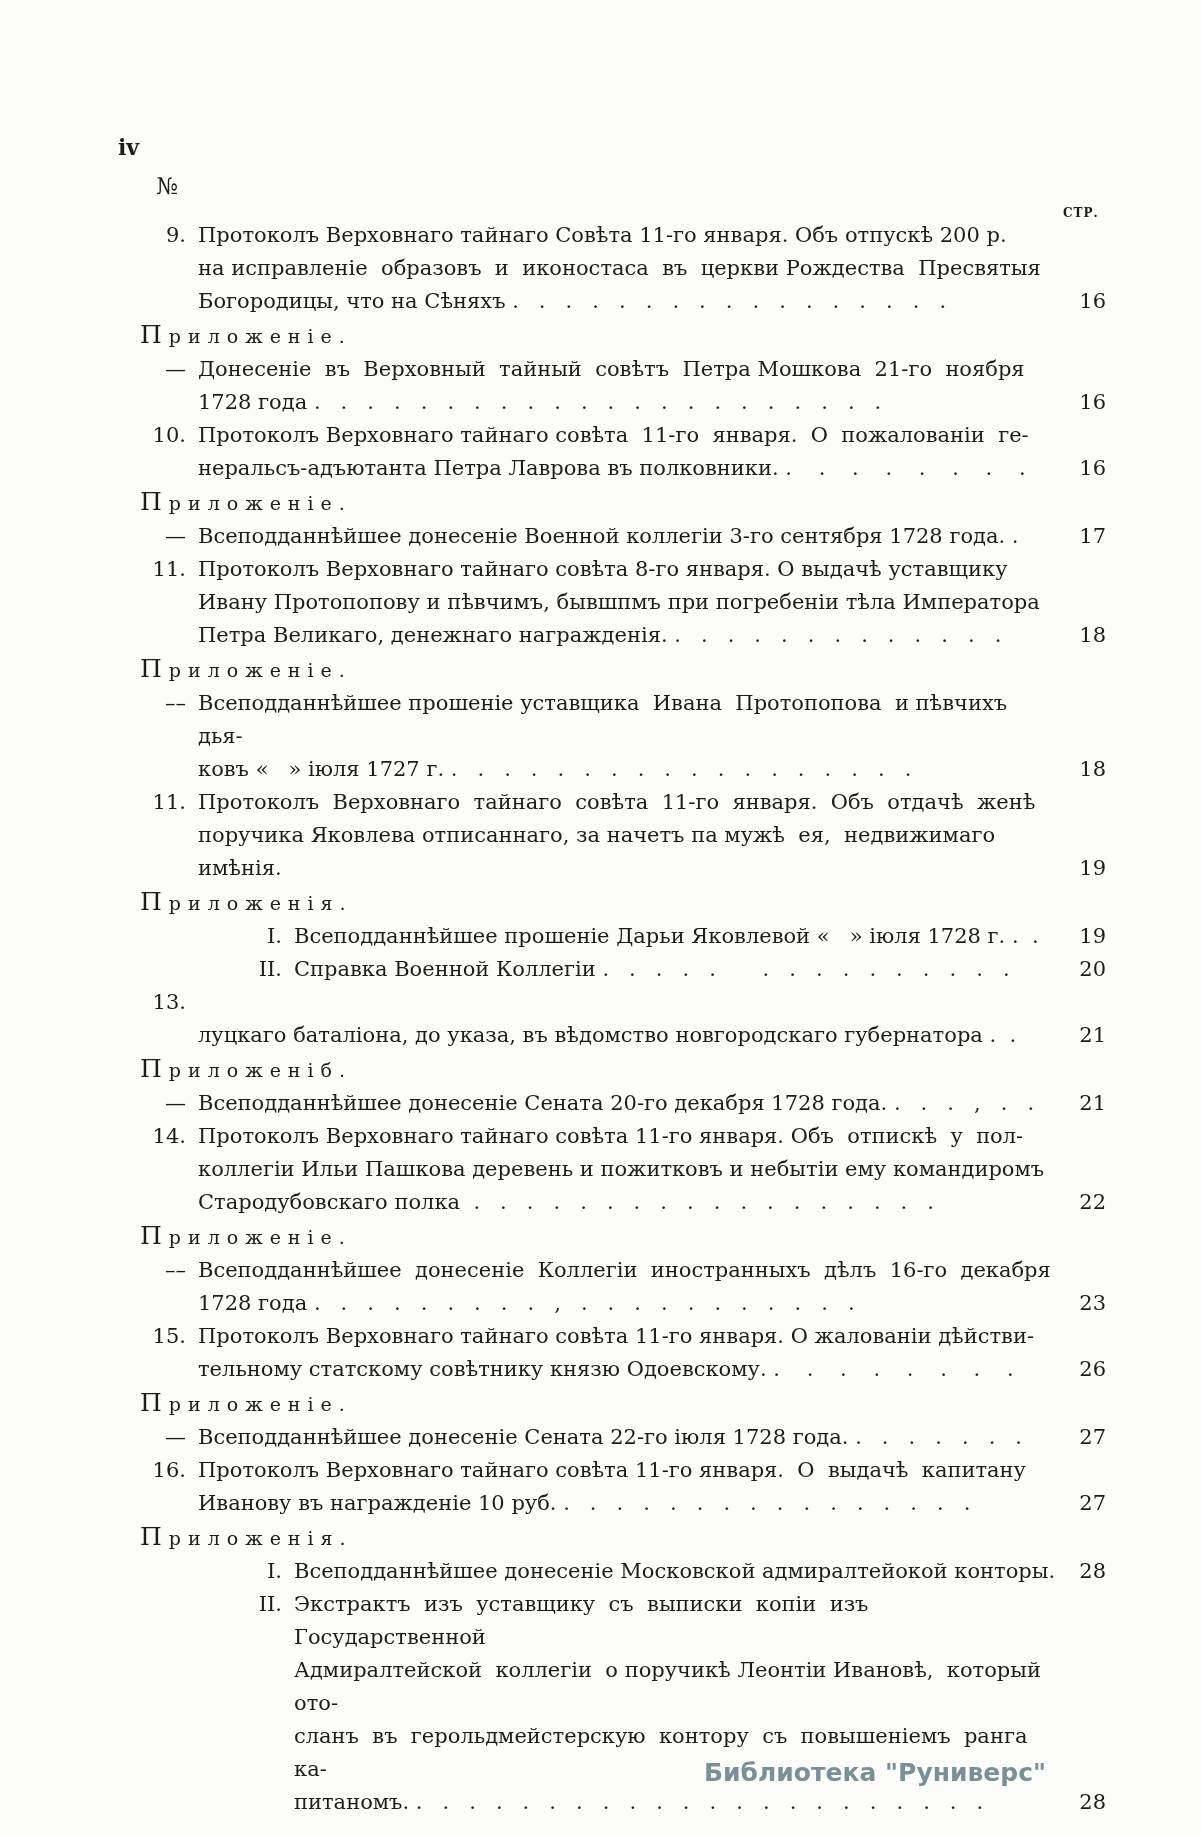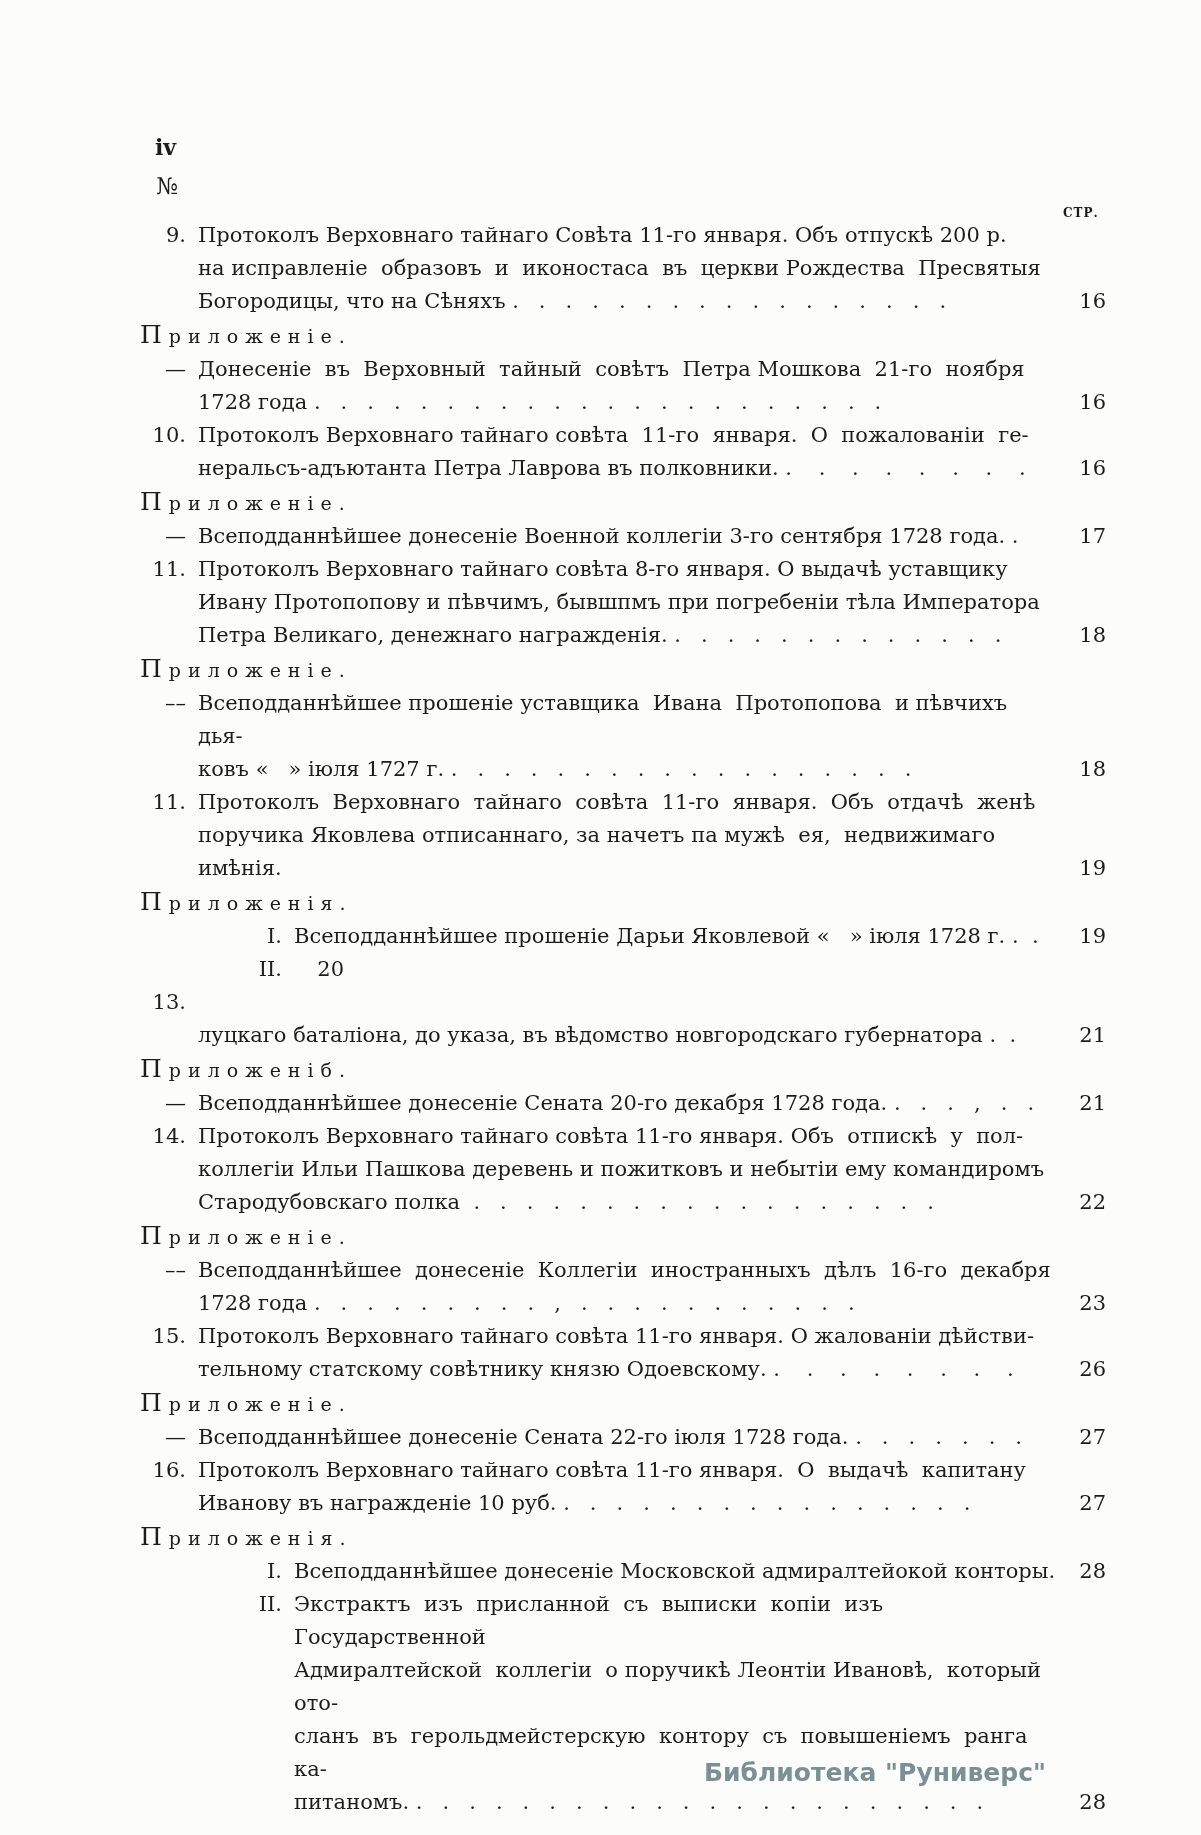--- a/index.html
+++ b/index.html
@@ -5,21 +5,21 @@
   html,body { margin:0; padding:0; background:#e9e9e7; }
   .page {
     position:relative;
     width:1201px; height:1835px;
     margin:0 auto;
     background:#fcfcfa;
     font-family:"DejaVu Serif", serif;
     color:#1c1c1c;
     overflow:hidden;
   }
-  .folio { position:absolute; left:118px; top:134px; font-size:22px; font-weight:bold;margin-left:37px; }
+  .folio { position:absolute; left:118px; top:134px; font-size:22px; font-weight:bold; }
   .no-hdr { position:absolute; left:156px; top:173px; font-size:23px; }
   .str-hdr { position:absolute; left:1063px; top:206px; font-size:12px; letter-spacing:1px; font-weight:bold; }
   .toc {
     position:absolute; left:140px; top:219px; width:966px;
     font-size:21px; line-height:33px;
   }
   .toc-entry { display:flex; }
   .toc-entry .num { flex:0 0 46px; text-align:right; padding-right:12px; white-space:nowrap; }
   .toc-entry .body { flex:1 1 auto; white-space:pre-wrap; }
   .toc-entry .pg { flex:0 0 50px; text-align:right; align-self:flex-end; }
@@ -84,20 +84,21 @@
         <div class="pg">19</div>
       </div>
       <div class="toc-heading">Приложенія.</div>
       <div class="toc-entry sub">
         <div class="num">I.</div>
         <div class="body"><span>Всеподданнѣйшее прошеніе Дарьи Яковлевой «   » іюля 1728 г. .  .</span></div>
         <div class="pg">19</div>
       </div>
       <div class="toc-entry sub">
         <div class="num">II.</div>
+        <div class="body"><span>Справка Военной Коллегіи .   .   .   .   .       .   .   .   .   .   .   .   .   .   .</span></div>
         <div class="pg">20</div>
       </div>
       <div class="toc-entry">
         <div class="num">13.</div>
         <div class="body"><br><span>луцкаго баталіона, до указа, въ вѣдомство новгородскаго губернатора .  .</span></div>
         <div class="pg">21</div>
       </div>
       <div class="toc-heading">Приложеніб.</div>
       <div class="toc-entry">
         <div class="num">—</div>
@@ -132,18 +133,18 @@
         <div class="pg">27</div>
       </div>
       <div class="toc-heading">Приложенія.</div>
       <div class="toc-entry sub">
         <div class="num">I.</div>
         <div class="body"><span>Всеподданнѣйшее донесеніе Московской адмиралтейокой конторы.</span></div>
         <div class="pg">28</div>
       </div>
       <div class="toc-entry sub">
         <div class="num">II.</div>
-        <div class="body"><span>Экстрактъ  изъ  присланной  съ  выписки  копіи  изъ  Государственной</span><br><span>Адмиралтейской  коллегіи  о поручикѣ Леонтіи Ивановѣ,  который ото-</span><br><span>сланъ  въ  герольдмейстерскую  контору  съ  повышеніемъ  ранга  ка-</span><br><span>питаномъ. .   .   .   .   .   .   .   .   .   .   .   .   .   .   .   .   .   .   .   .   .   .</span></div>
+        <div class="body"><span>Экстрактъ  изъ  уставщику  съ  выписки  копіи  изъ  Государственной</span><br><span>Адмиралтейской  коллегіи  о поручикѣ Леонтіи Ивановѣ,  который ото-</span><br><span>сланъ  въ  герольдмейстерскую  контору  съ  повышеніемъ  ранга  ка-</span><br><span>питаномъ. .   .   .   .   .   .   .   .   .   .   .   .   .   .   .   .   .   .   .   .   .   .</span></div>
         <div class="pg">28</div>
       </div>
     </div>
   <div class="watermark">Библиотека "Руниверс"</div>
 </div>
 
 </body></html>

